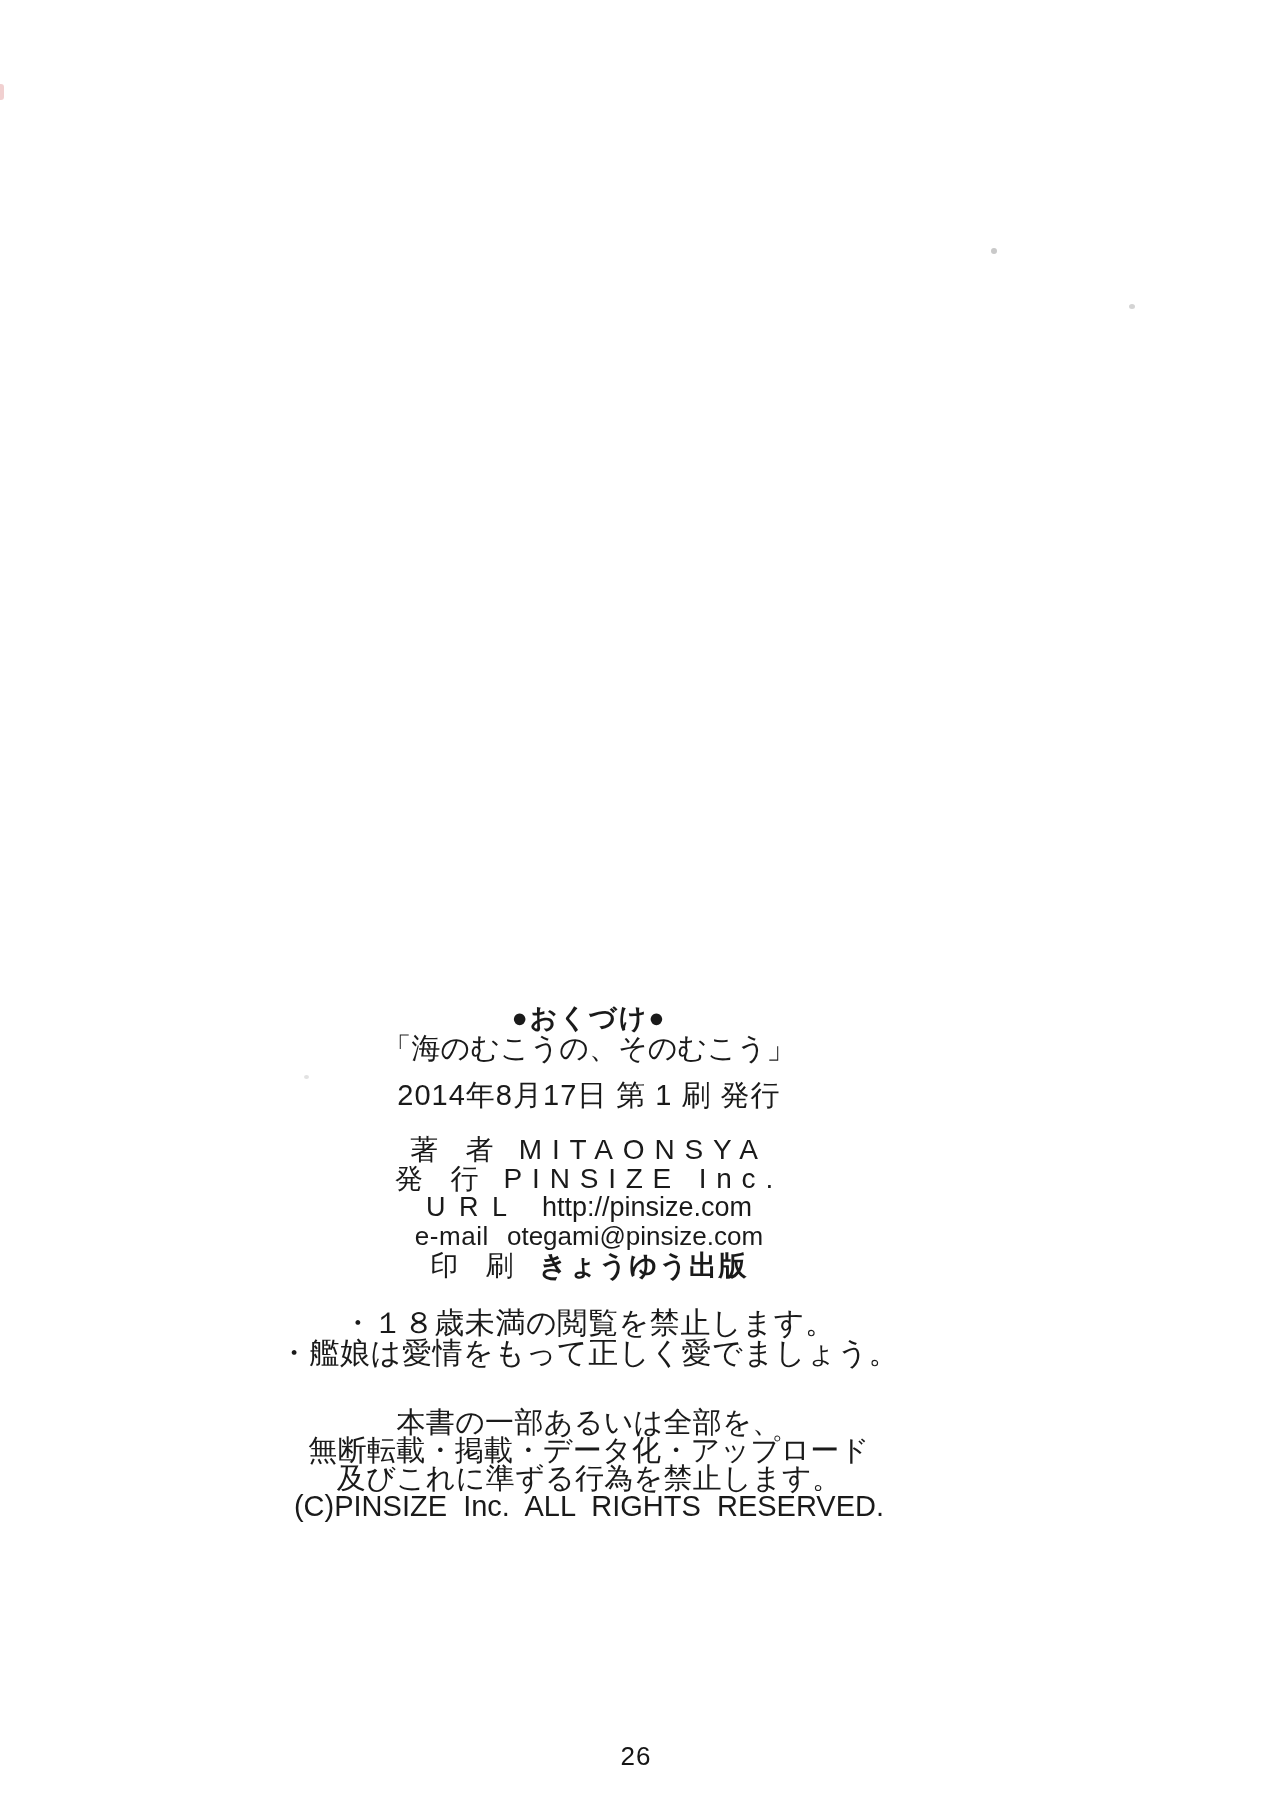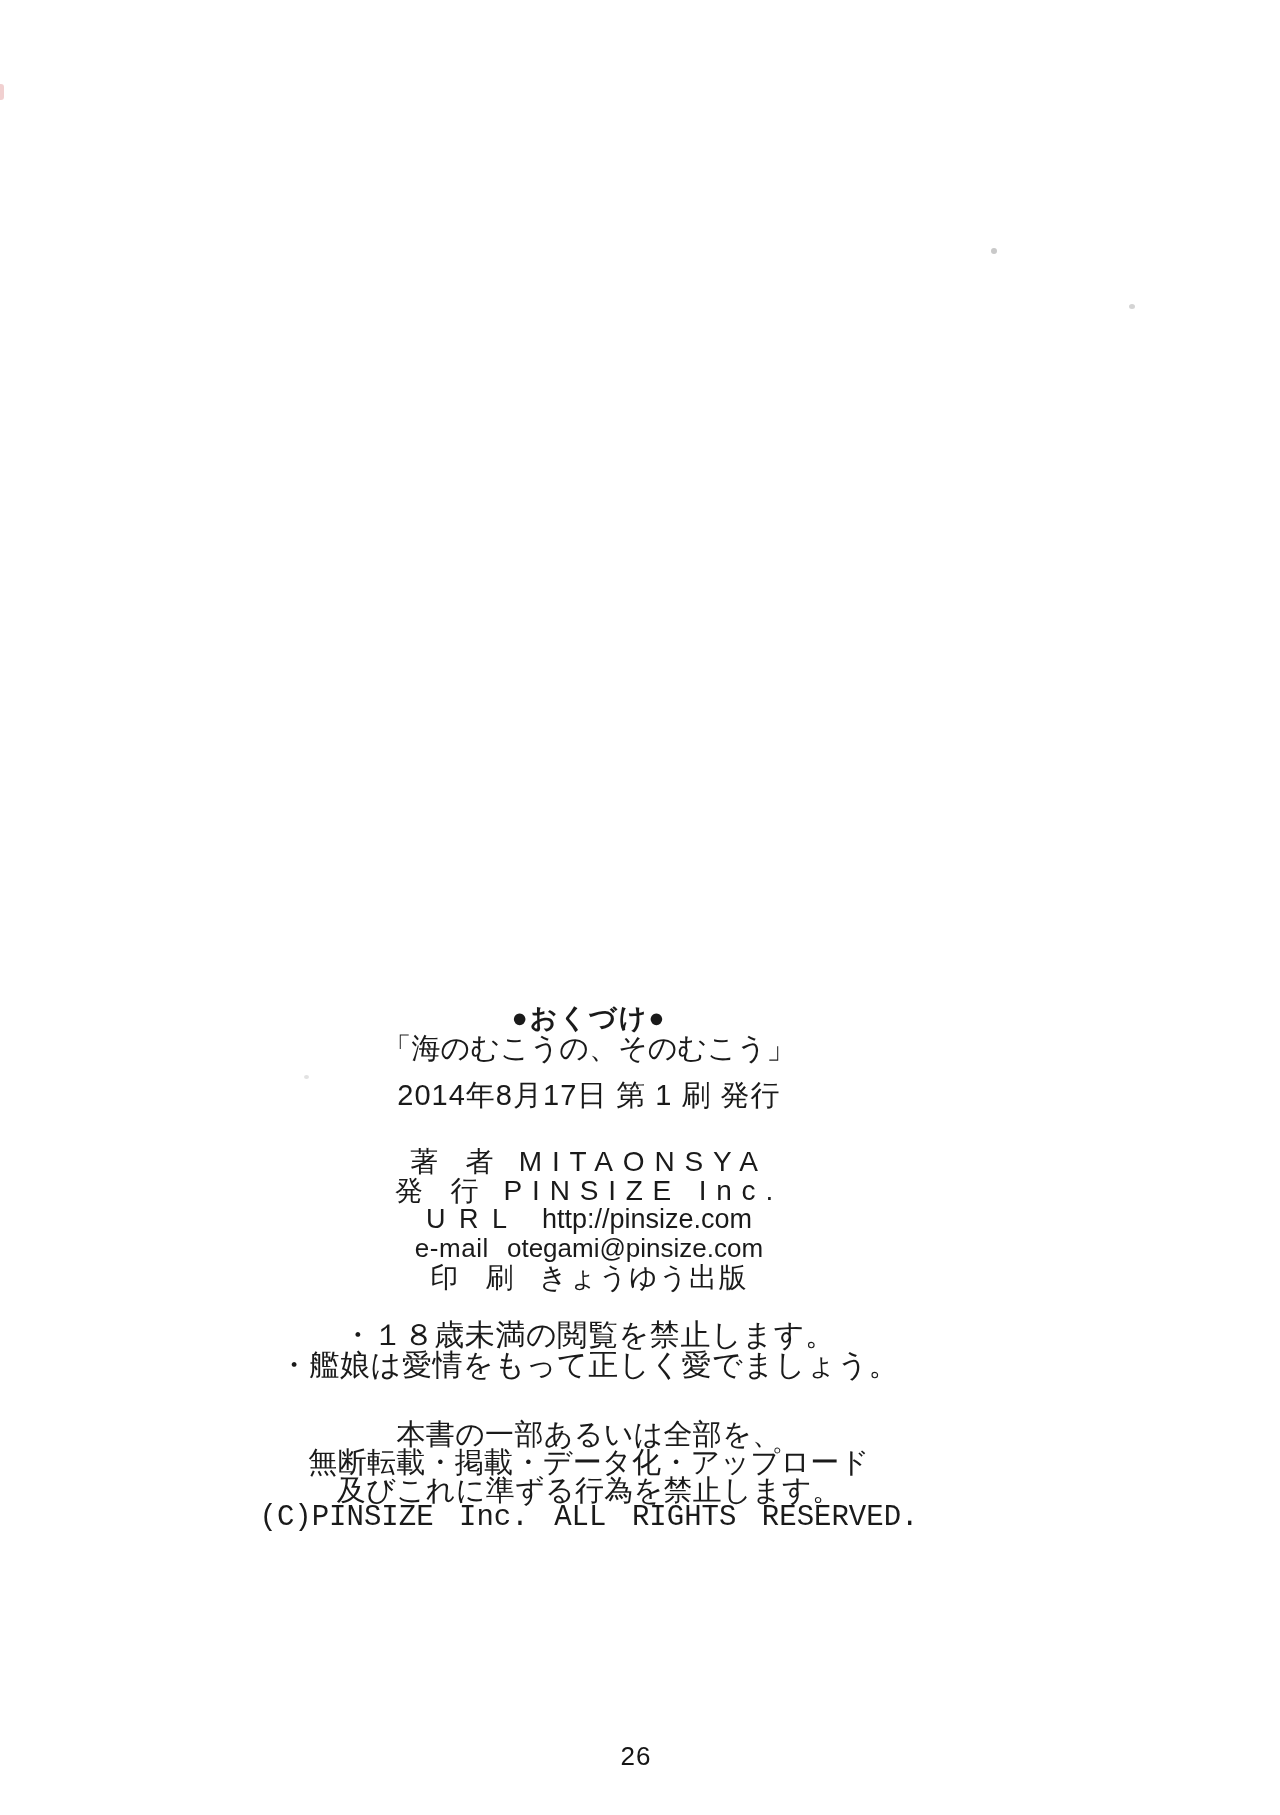--- a/index.html
+++ b/index.html
@@ -42,57 +42,56 @@
     font-weight: 500;
   }
   .l-date {
     margin-top: 15px;
     font-size: 29px;
     line-height: 32px;
     letter-spacing: 1px;
     font-weight: 500;
   }
 
-  .credits { margin-top: 36px; }
+  .credits { margin-top: 24px; }
   .credit {
     font-size: 28px;
     line-height: 29px;
     font-weight: 500;
   }
   .clabel {
     letter-spacing: 0.35em;
     margin-right: 0.55em;
   }
   .spaced { letter-spacing: 0.35em; }
   .credit-url { font-size: 27px; }
   .credit-url .clabel { letter-spacing: 0.5em; margin-right: 0.8em; }
   .credit-email { font-size: 26px; }
   .credit-email .clabel { letter-spacing: 0.02em; margin-right: 0.7em; }
-  .credit-printer .cvalue { letter-spacing: 0.05em; }
+  .credit-printer .cvalue { letter-spacing: 0.05em; font-weight: bold; }
 
   .notices { margin-top: 28px; }
   .notice {
     font-size: 30px;
     line-height: 30px;
     font-weight: 500;
     letter-spacing: 0.02em;
   }
 
   .rights { margin-top: 40px; }
   .rights .rline {
     font-size: 29px;
     line-height: 28px;
     font-weight: 500;
     letter-spacing: 0.01em;
   }
   .rights .rline-latin {
     font-size: 29px;
     letter-spacing: 0;
     word-spacing: 0.28em;
-    font-family: Liberation Mono, monospace;
   }
 
   .pagenum {
     position: absolute;
     top: 1706px;
     left: 0;
     width: 1272px; 
     text-align: center;
     font-size: 26px;
     line-height: 28px;

